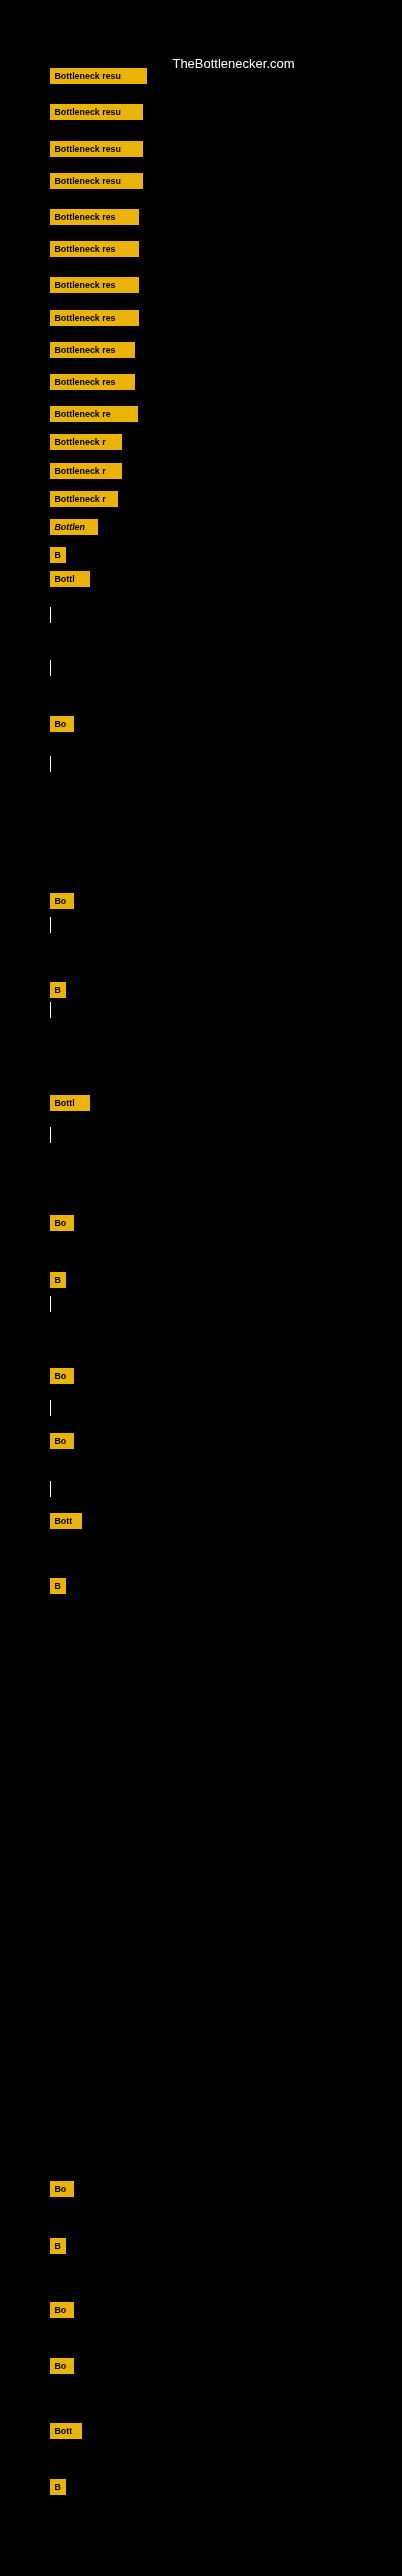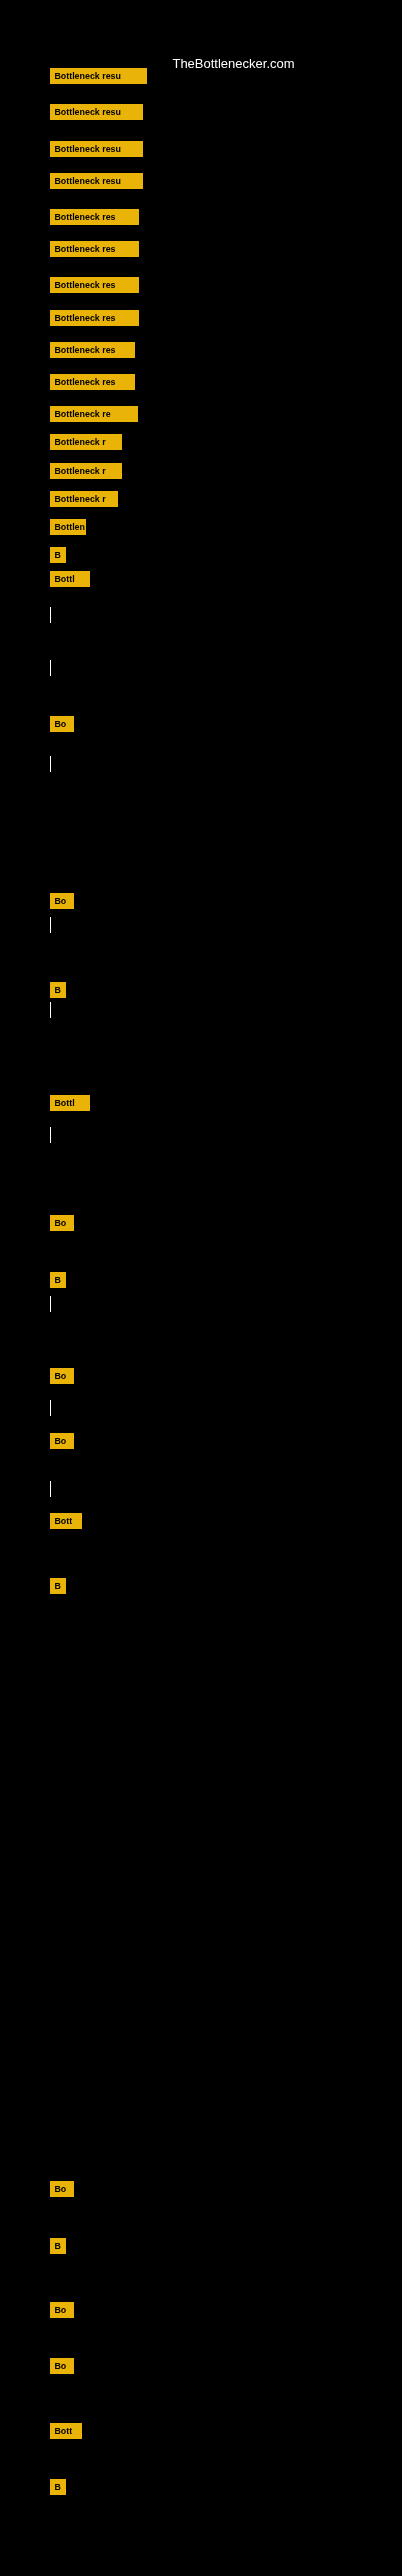--- a/index.html
+++ b/index.html
@@ -56,21 +56,21 @@
 <div class="bottleneck-badge" style="top:161px; width:89px;">Bottleneck res</div>
 <div class="bottleneck-badge" style="top:193px; width:89px;">Bottleneck res</div>
 <div class="bottleneck-badge" style="top:229px; width:89px;">Bottleneck res</div>
 <div class="bottleneck-badge" style="top:262px; width:89px;">Bottleneck res</div>
 <div class="bottleneck-badge" style="top:294px; width:85px;">Bottleneck res</div>
 <div class="bottleneck-badge" style="top:326px; width:85px;">Bottleneck res</div>
 <div class="bottleneck-badge" style="top:358px; width:88px;">Bottleneck re</div>
 <div class="bottleneck-badge" style="top:386px; width:72px;">Bottleneck r</div>
 <div class="bottleneck-badge" style="top:415px; width:72px;">Bottleneck r</div>
 <div class="bottleneck-badge" style="top:443px; width:68px;">Bottleneck r</div>
-<div class="bottleneck-badge" style="top:471px; width:36px;">Bottlen</div>
+<div class="bottleneck-badge" style="top:471px; width:48px;font-style:italic;">Bottlen</div>
 <div class="bottleneck-badge" style="top:499px; width:16px;">B</div>
 <div class="bottleneck-badge" style="top:523px; width:40px;">Bottl</div>
 
 <div class="line-marker" style="top:559px;"></div>
 <div class="line-marker" style="top:612px;"></div>
 <div class="line-marker" style="top:708px;"></div>
 
 <div class="bottleneck-badge" style="top:668px; width:24px;">Bo</div>
 <div class="bottleneck-badge" style="top:845px; width:24px;">Bo</div>
 

